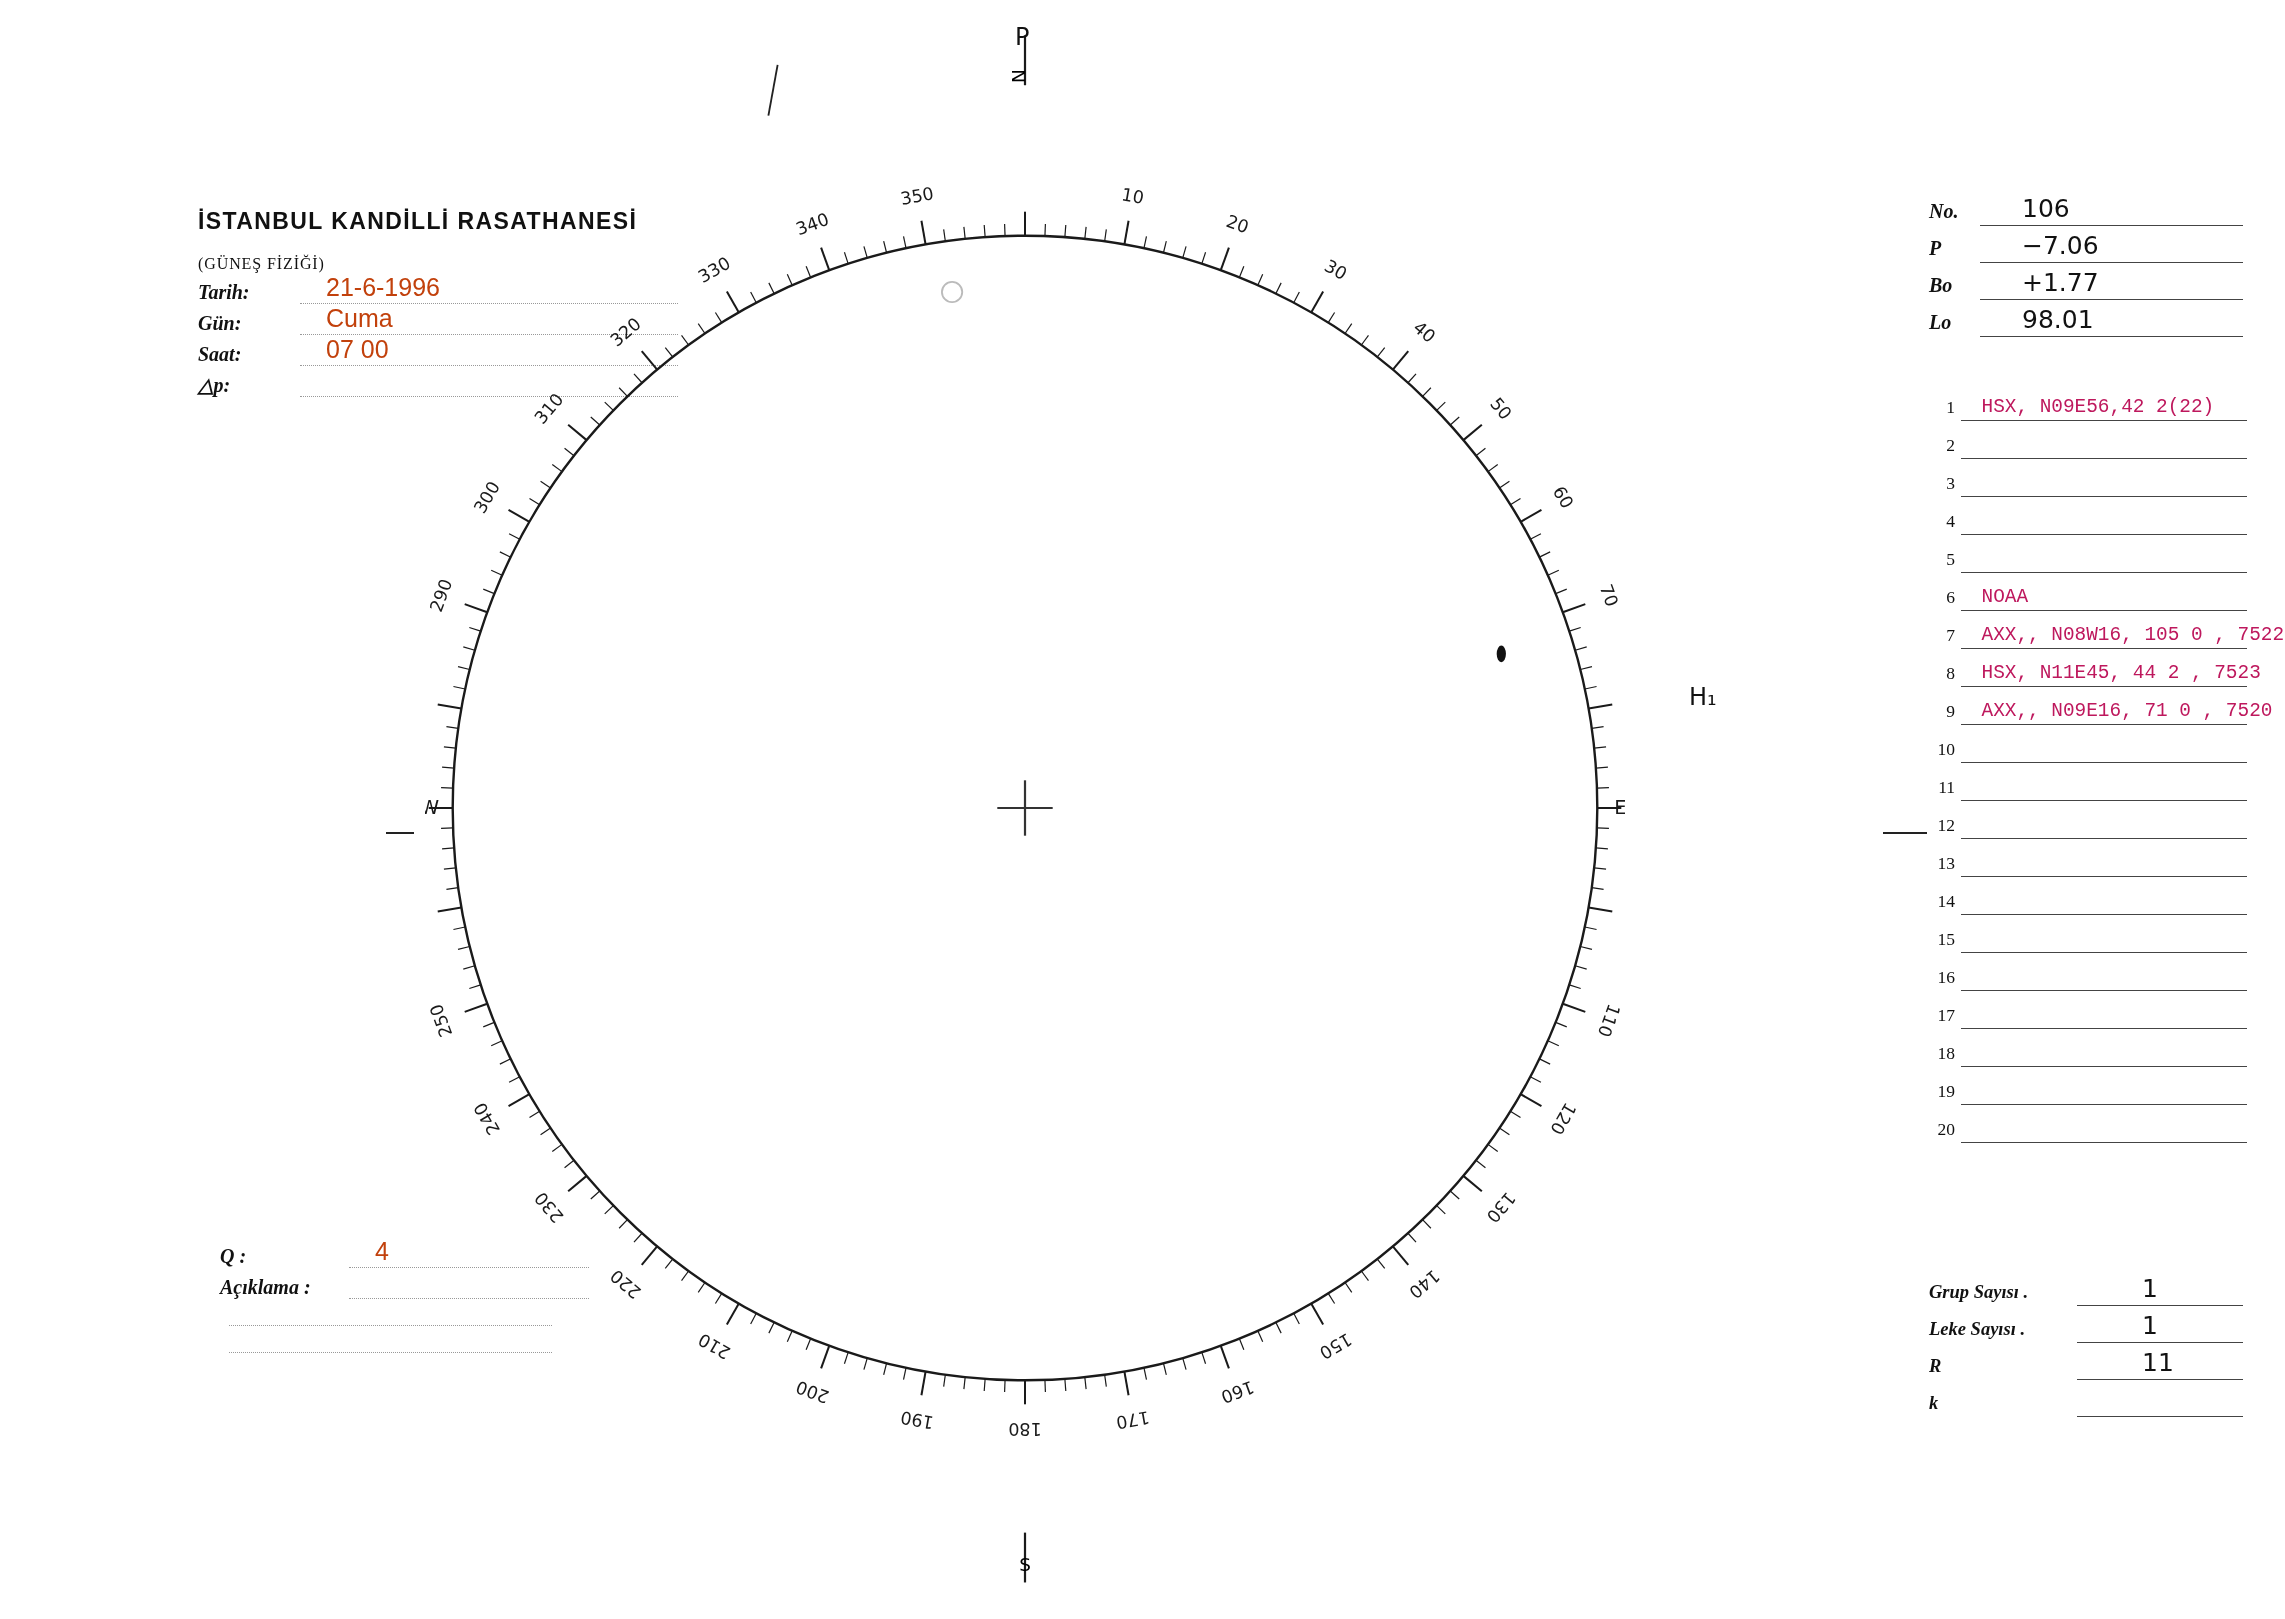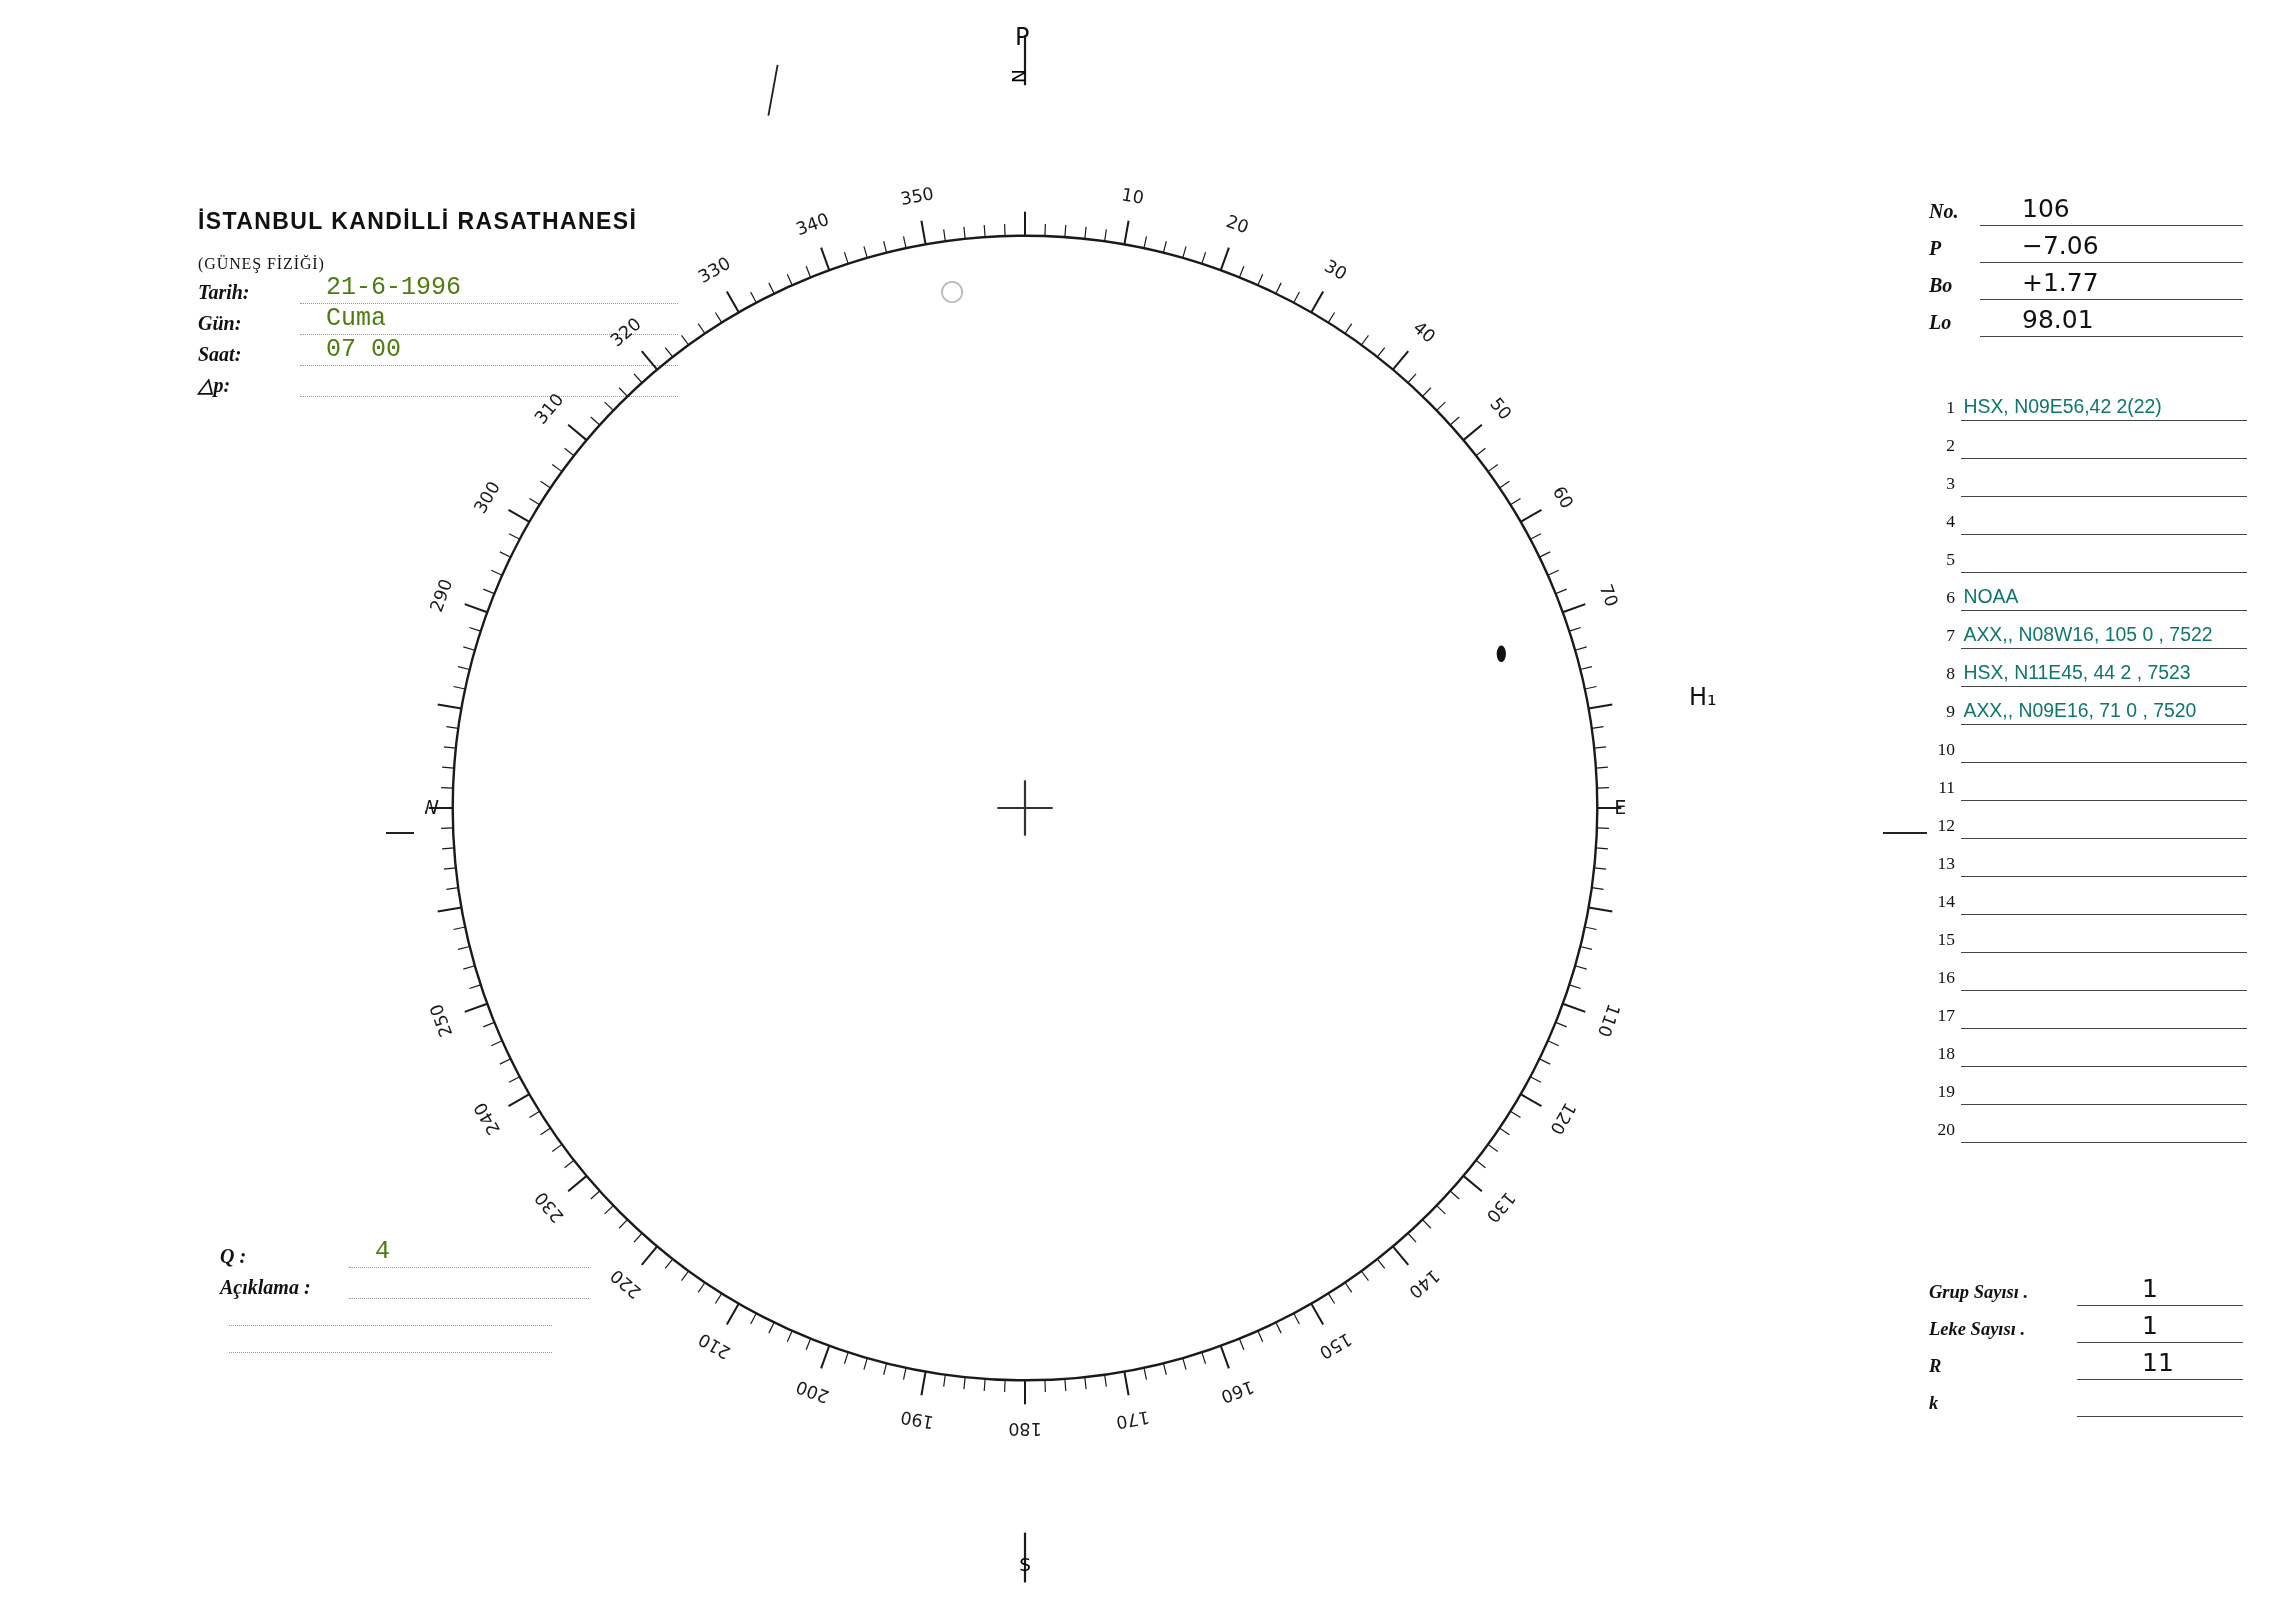--- a/index.html
+++ b/index.html
@@ -53,23 +53,23 @@
   .field-dots {
     flex: 1;
     border-bottom: 1.8px dotted #999;
     position: relative;
     height: 28px;
   }
   .field-value {
     position: absolute;
     left: 26px;
     bottom: 0.9px;
-    font-family: Liberation Mono, monospace;
+    font-family: Liberation Sans, sans-serif;
     font-size: 25px;
-    color: #4d7c0f;
+    color: #c2410c;
     white-space: nowrap;
   }
 
   
   #q-block {
     position: absolute;
     left: 220px;
     top: 1237px;
     width: 369px;
   }
@@ -163,26 +163,26 @@
     font-family: "Liberation Serif", serif;
   }
   .num-line {
     flex: 1;
     border-bottom: 1.4px solid #444;
     position: relative;
     height: 34px;
   }
   .num-value {
     position: absolute;
-    left: 3px;
+    left: 21px;
     bottom: 1.8px;
-    font-family: Liberation Sans, sans-serif;
+    font-family: Liberation Mono, monospace;
     font-size: 19.4px;
     white-space: nowrap;
-    color: #0f766e;
+    color: #be185d;
   }
 
   
   #summary-block {
     position: absolute;
     left: 1929px;
     top: 1269px;
     width: 314px;
   }
   #summary-block .kv-label { width: 148px; font-size: 18.5px;}

